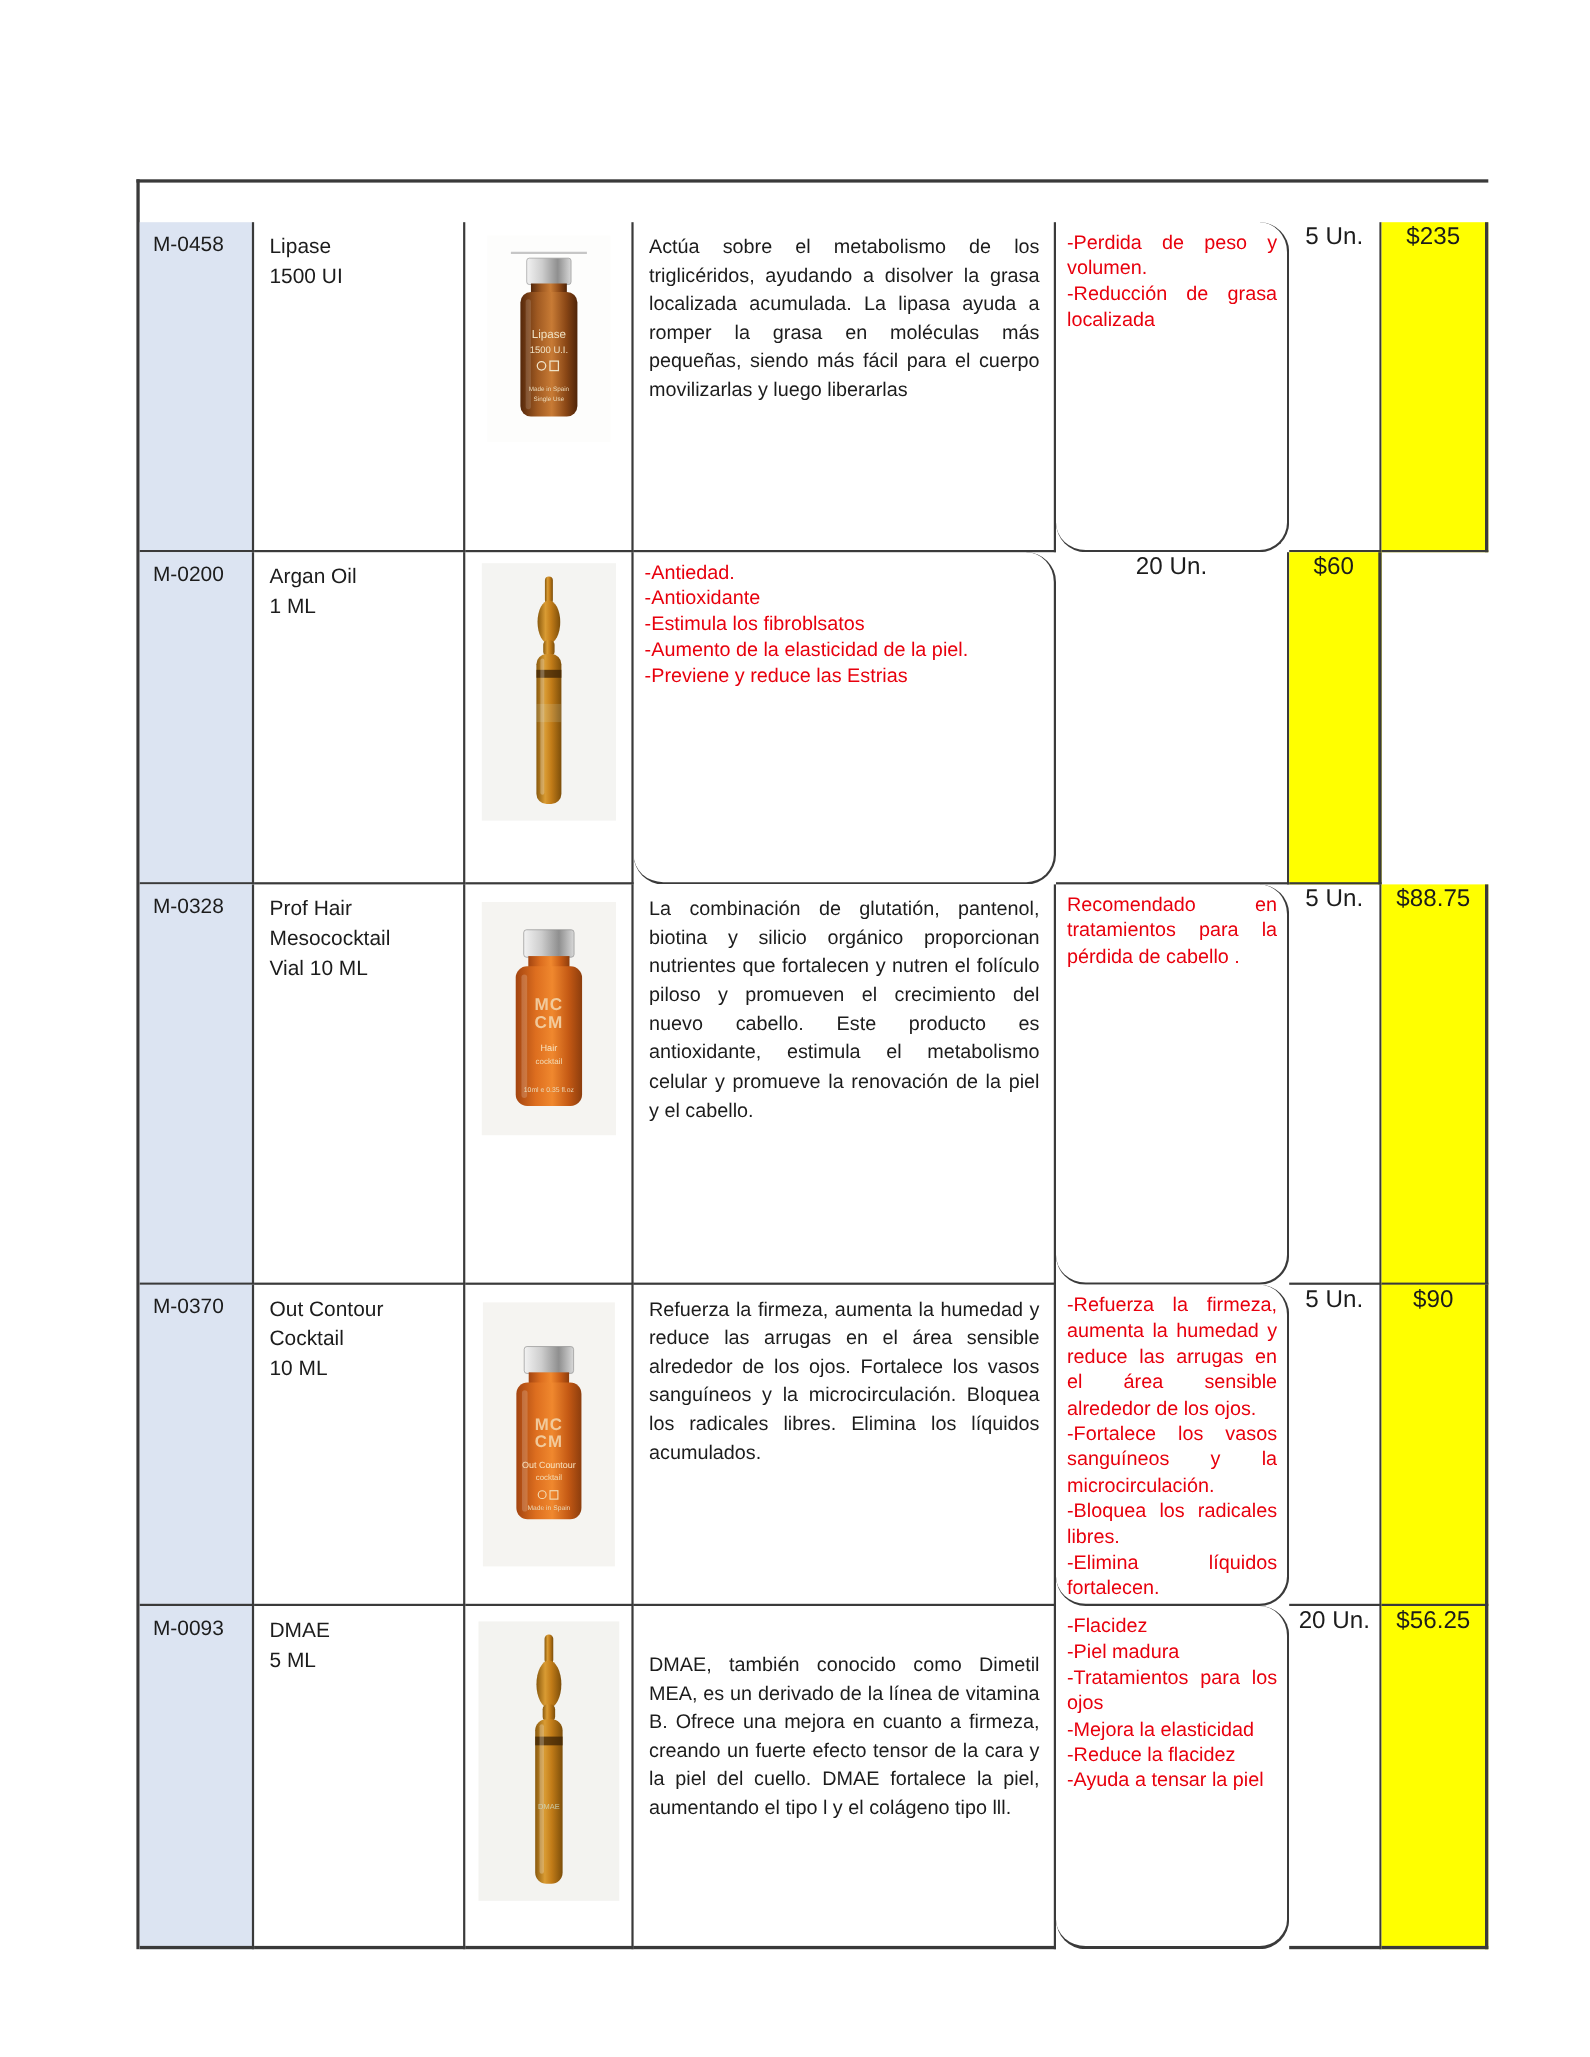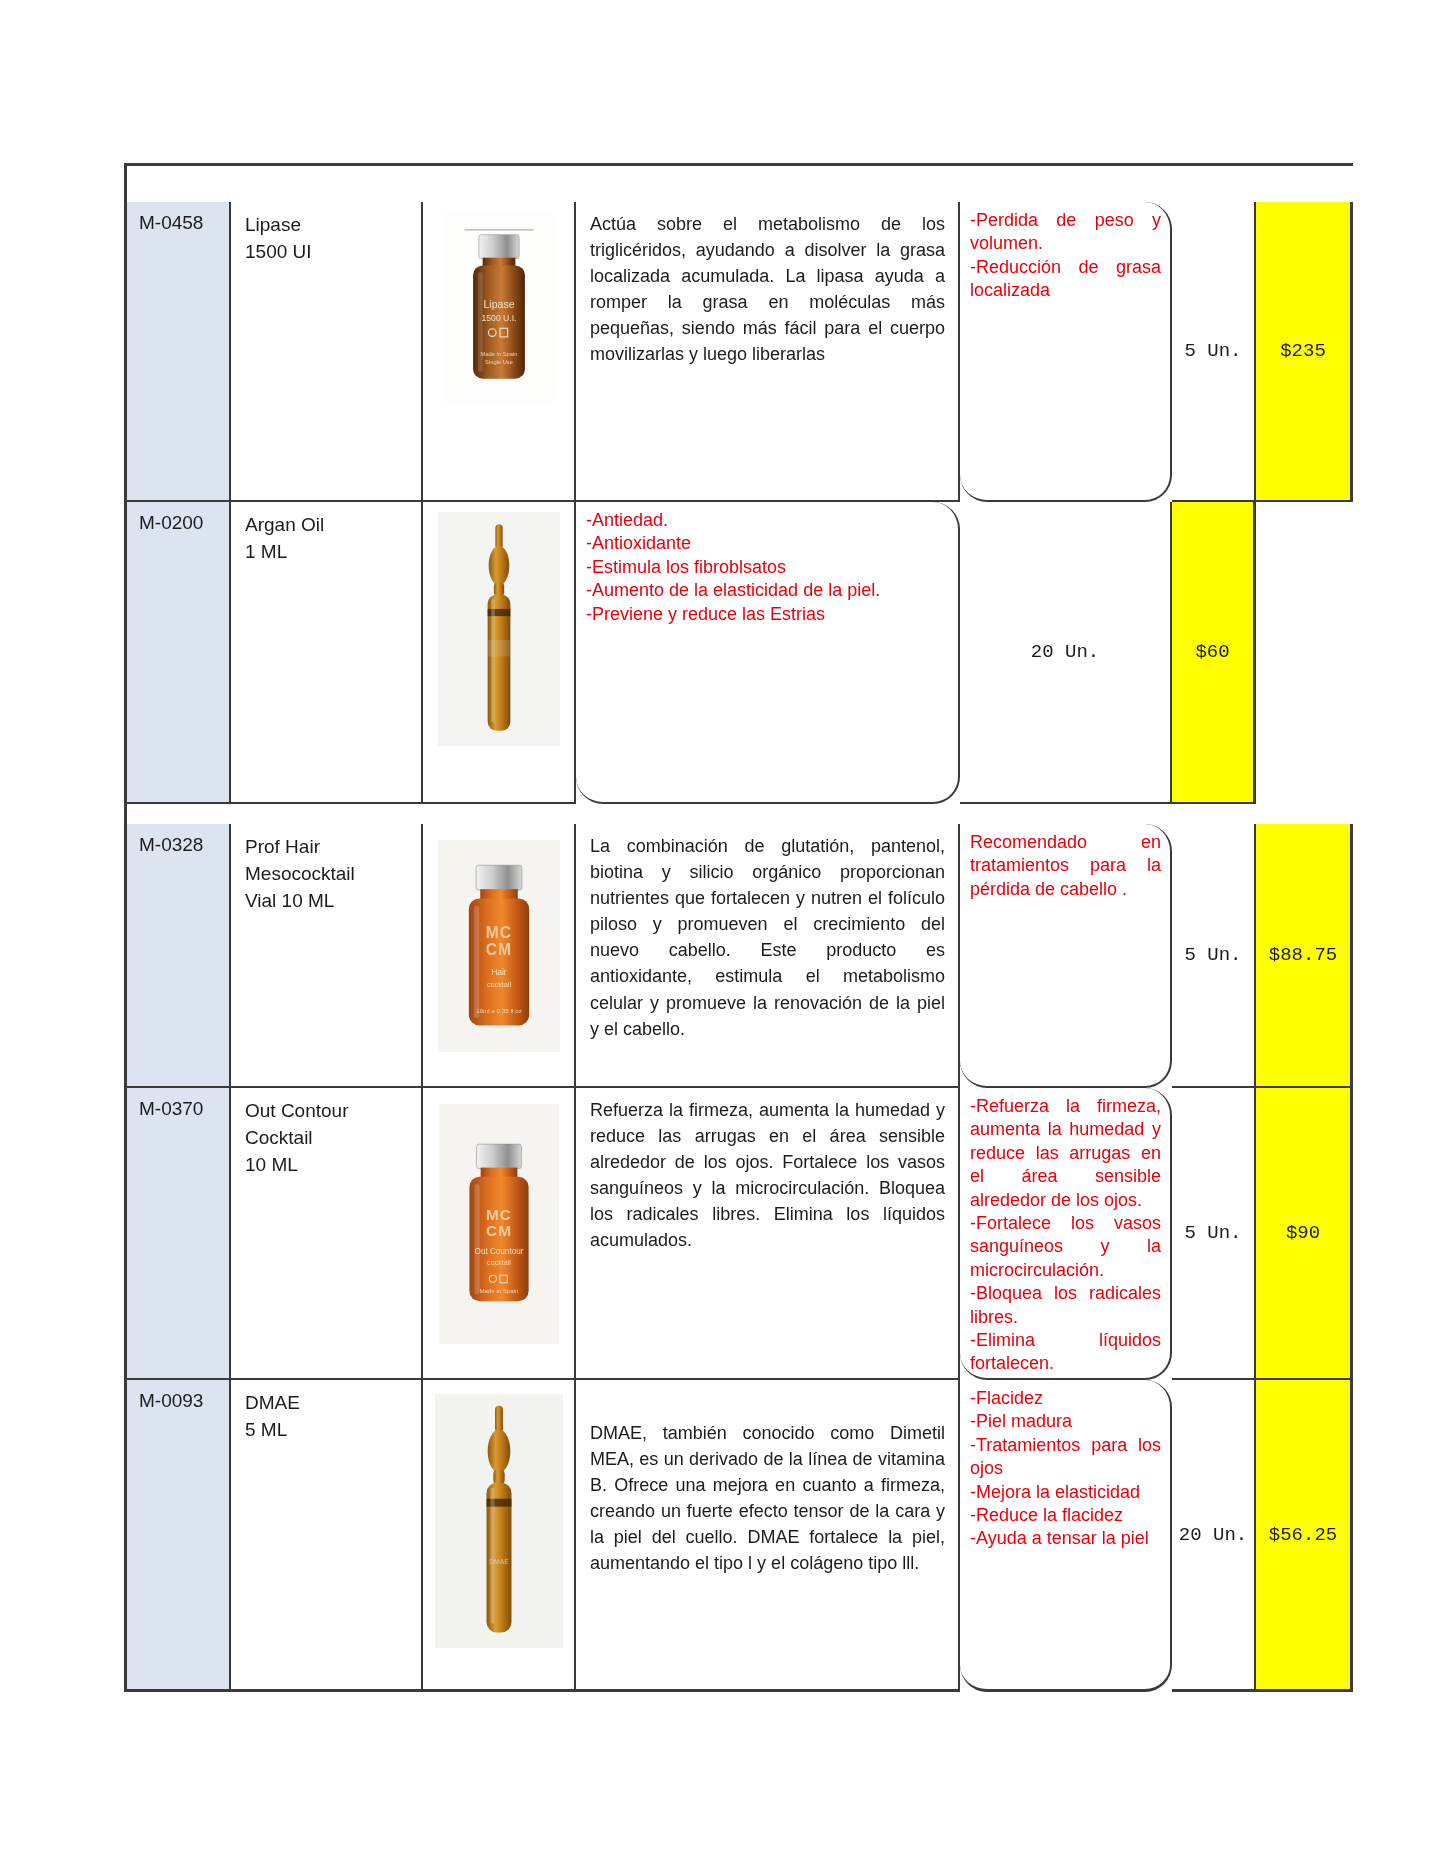--- a/index.html
+++ b/index.html
@@ -17,21 +17,21 @@
   }
   .price-table{
     position:absolute;left:124px;top:163px;width:1229px;
     border-top:3px solid var(--border-color);
     border-left:3px solid var(--border-color);
     box-sizing:border-box;
   }
   .row{display:grid;grid-template-columns:104px 192px 153px 384px 212px 84px 97px;}
   .row:nth-child(1){height:300px;margin-top:36px;}
   .row:nth-child(2){height:302px;}
-  .row:nth-child(3){height:264px;margin-top:20px;}
+  .row:nth-child(3){height:364px;}
   .row:nth-child(4){height:292px;}
   .row:nth-child(5){height:312px;}
   .cell{
     border-right:2px solid var(--border-color);
     border-bottom:2px solid var(--border-color);
     box-sizing:border-box;overflow:hidden;
   }
   .row:last-child .cell{border-bottom-width:3px;}
   .cell.price{border-right-width:3px;}
   .cell.code{background:var(--code-col-bg);padding:10px 10px 0 12px;font-size:19px;}
@@ -42,21 +42,21 @@
     padding:9px 13px 0 14px;font-size:18px;line-height:1.45;
     text-align:justify;white-space:pre-line;
   }
   .row:nth-child(5) .cell.desc{padding-top:40px;}
   .cell.benefits{
     padding:7px 9px 0 10px;font-size:18px;line-height:1.3;
     text-align:justify;white-space:pre-line;
     color:var(--benefits-text-color);
     border-radius:27px;
   }
-  .cell.units,.cell.price{display:flex;align-items:center;justify-content:center;font-size:19px;font-family:Liberation Mono, monospace;}
+  .cell.units,.cell.price{display:flex;align-items:flex-start;justify-content:center;font-size:22px;}
   .cell.price{background:var(--price-col-bg);}
 
   
   .row:nth-child(1) .photo{width:112px;height:188px;background:#fdfdfc;margin-top:12px;}
   .row:nth-child(1) svg.vial{width:96px;}
   .row:nth-child(2) .photo{width:122px;height:234px;background:#f4f4f2;margin-top:10px;}
   .row:nth-child(2) svg.amp{width:62px;}
   .row:nth-child(3) .photo{width:122px;height:212px;background:#f5f4f1;margin-top:16px;}
   .row:nth-child(3) svg.vial{width:104px;}
   .row:nth-child(4) .photo{width:120px;height:240px;background:#f5f4f1;margin-top:16px;}

